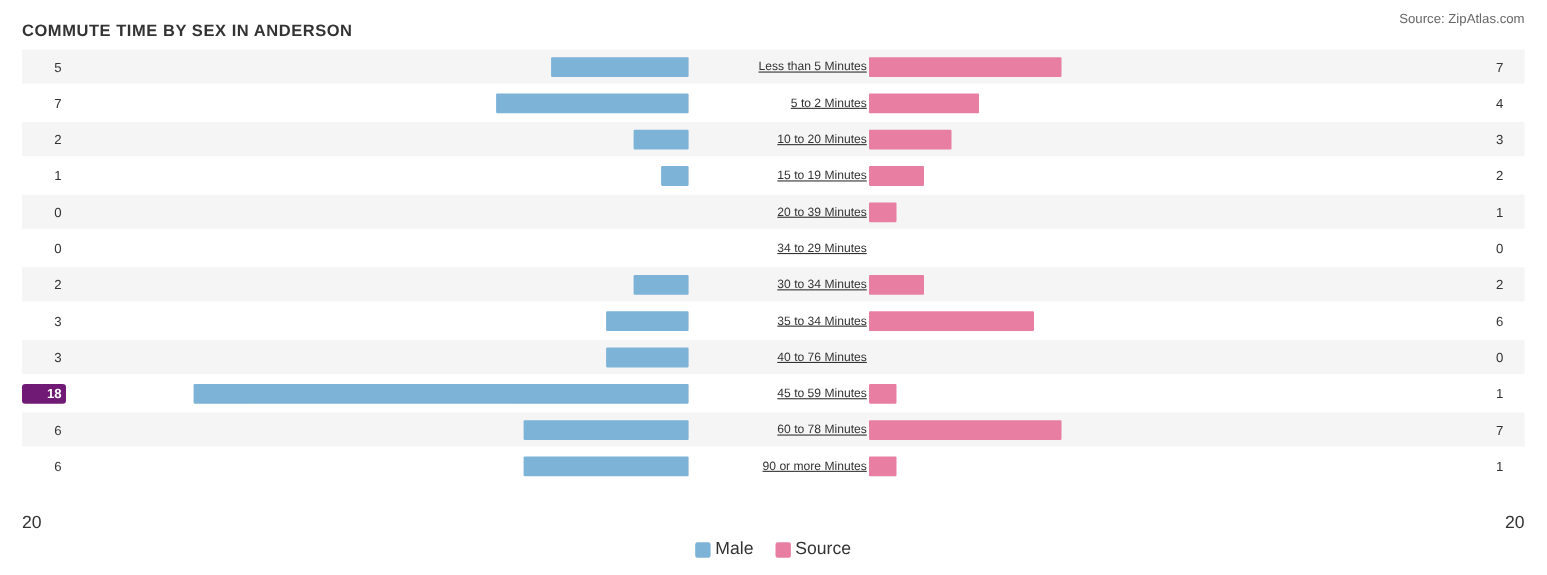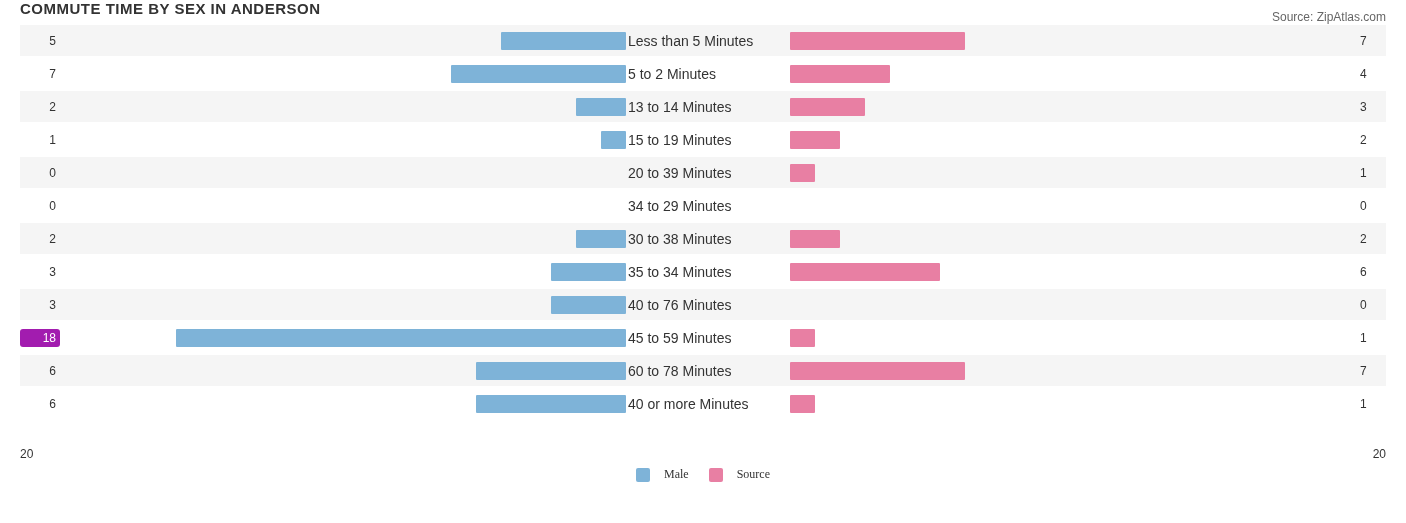--- a/index.html
+++ b/index.html
@@ -6,21 +6,21 @@
     body {
       font-family: Arial, sans-serif;
       background: #fff;
       width: 1406px;
       height: 523px;
       overflow: hidden;
     }
     .chart-container {
       width: 1406px;
       height: 523px;
-      padding: 0 20px 40px 20px;
+      padding: 20px 20px 40px 20px;
       position: relative;
     }
     .chart-title {
       font-size: 15px;
       font-weight: bold;
       color: #333;
       text-transform: uppercase;
       letter-spacing: 0.5px;
       margin-bottom: 8px;
     }
@@ -50,25 +50,25 @@
     }
     .left-val {
       width: 40px;
       text-align: right;
       font-size: 12px;
       color: #333;
       padding-right: 4px;
       flex-shrink: 0;
     }
     .left-val.highlight {
-      background: #a21caf;
+      background: #701a75;
       color: #fff;
       border-radius: 3px;
       padding: 2px 4px;
-      font-weight: normal;
+      font-weight: bold;
     }
     
     .row-content {
       display: flex;
       align-items: center;
       flex: 1;
       height: 100%;
       position: relative;
     }
     .left-bar-area {
@@ -82,25 +82,26 @@
     .right-bar-area {
       flex: 1;
       display: flex;
       justify-content: flex-start;
       align-items: center;
       height: 100%;
       padding-left: 2px;
     }
     .label-area {
       width: 160px;
-      text-align: left;
-      font-size: 14px;
+      text-align: right;
+      font-size: 11px;
       color: #333;
       flex-shrink: 0;
       z-index: 2;
+      text-decoration: underline;
     }
     .bar-male {
       background: #7eb3d8;
       height: 18px;
       border-radius: 1px;
     }
     .bar-female {
       background: #e87fa3;
       height: 18px;
       border-radius: 1px;
@@ -116,38 +117,37 @@
     .legend {
       display: flex;
       justify-content: center;
       align-items: center;
       margin-top: 6px;
       gap: 20px;
     }
     .legend-item {
       display: flex;
       align-items: center;
-      gap: 14px;
-      font-size: 12px;
-      color: #333;
-      font-family: Liberation Serif, serif;
+      gap: 4px;
+      font-size: 16px;
+      color: #333;
     }
     .legend-box {
       width: 14px;
       height: 14px;
       border-radius: 2px;
     }
     .axis-labels {
       display: flex;
       justify-content: space-between;
       padding: 0 0px;
       margin-top: 2px;
     }
     .axis-label {
-      font-size: 12px;
+      font-size: 16px;
       color: #333;
     }
   </style>
 </head>
 <body>
 
 <div class="chart-container">
   <div class="chart-title">COMMUTE TIME BY SEX IN ANDERSON</div>
   <div class="source">Source: ZipAtlas.com</div>
 
@@ -178,21 +178,21 @@
       </div>
     </div>
     <div class="right-val">4</div>
   </div>
       <div class="row">
     <div class="left-val">2</div>
     <div class="row-content">
       <div class="left-bar-area">
         <div class="bar-male" style="width:50px;"></div>
       </div>
-      <div class="label-area">13 to 14 Minutes</div>
+      <div class="label-area">10 to 20 Minutes</div>
       <div class="right-bar-area">
         <div class="bar-female" style="width:75px;"></div>
       </div>
     </div>
     <div class="right-val">3</div>
   </div>
       <div class="row">
     <div class="left-val">1</div>
     <div class="row-content">
       <div class="left-bar-area">
@@ -230,21 +230,21 @@
       </div>
     </div>
     <div class="right-val">0</div>
   </div>
       <div class="row">
     <div class="left-val">2</div>
     <div class="row-content">
       <div class="left-bar-area">
         <div class="bar-male" style="width:50px;"></div>
       </div>
-      <div class="label-area">30 to 38 Minutes</div>
+      <div class="label-area">30 to 34 Minutes</div>
       <div class="right-bar-area">
         <div class="bar-female" style="width:50px;"></div>
       </div>
     </div>
     <div class="right-val">2</div>
   </div>
       <div class="row">
     <div class="left-val">3</div>
     <div class="row-content">
       <div class="left-bar-area">
@@ -295,21 +295,21 @@
       </div>
     </div>
     <div class="right-val">7</div>
   </div>
       <div class="row">
     <div class="left-val">6</div>
     <div class="row-content">
       <div class="left-bar-area">
         <div class="bar-male" style="width:150px;"></div>
       </div>
-      <div class="label-area">40 or more Minutes</div>
+      <div class="label-area">90 or more Minutes</div>
       <div class="right-bar-area">
         <div class="bar-female" style="width:25px;"></div>
       </div>
     </div>
     <div class="right-val">1</div>
   </div>
     </div>
 
   <div class="axis-labels">
     <span class="axis-label">20</span>

